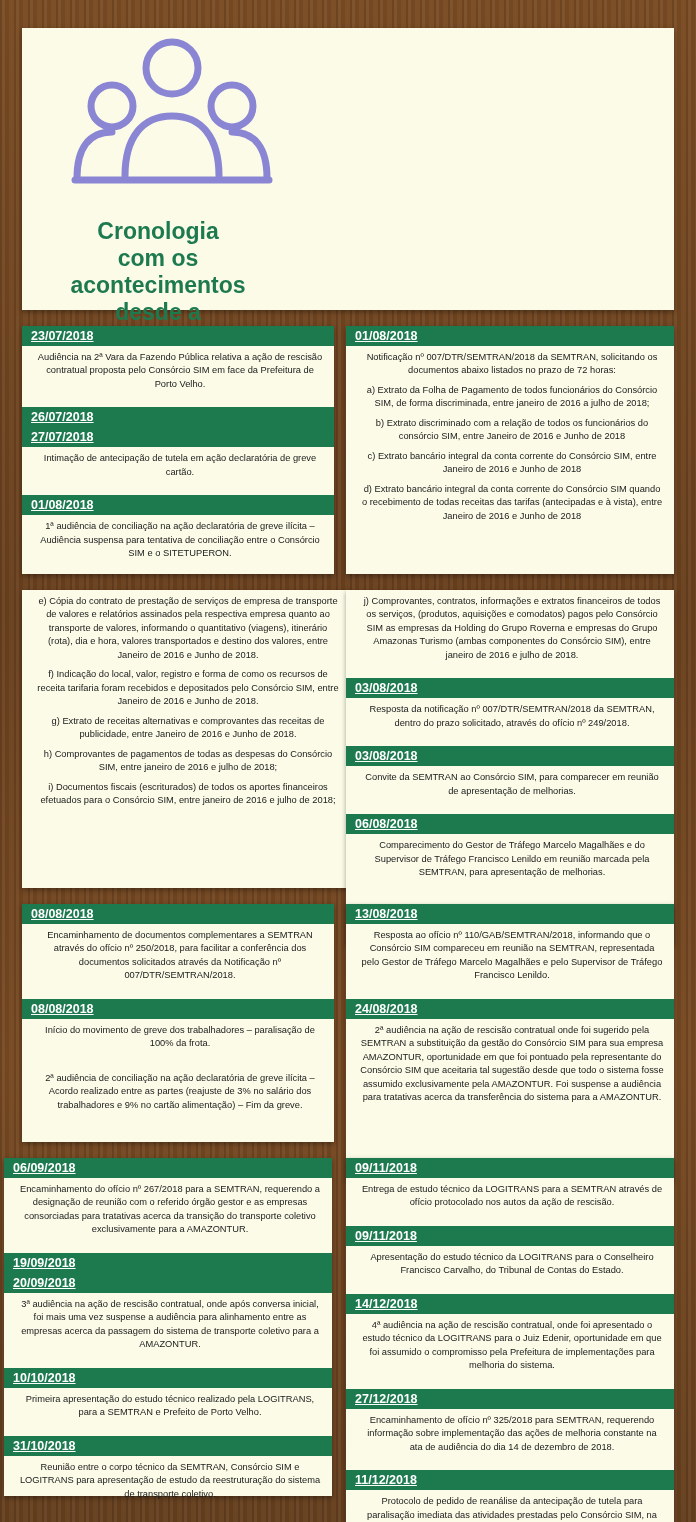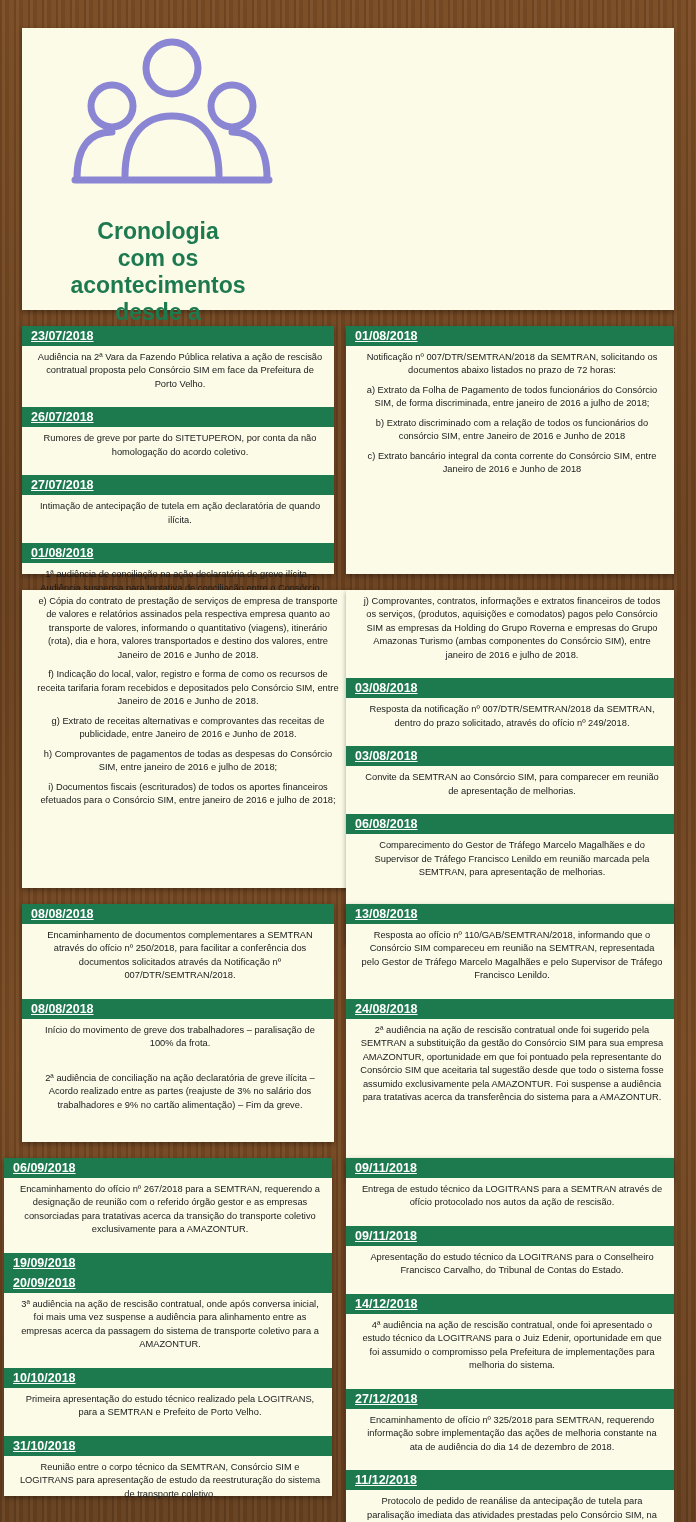--- a/index.html
+++ b/index.html
@@ -120,42 +120,40 @@
     </div>
   </div>
 
   <div class="panel" style="left:22px; top:326px; width:312px; height:248px;">
     <div>
         <div class="date-bar">23/07/2018</div>
         <div class="entry-text">
           <p>Audiência na 2ª Vara da Fazendo Pública relativa a ação de rescisão contratual proposta pelo Consórcio SIM em face da Prefeitura de Porto Velho.</p>
         </div>
         <div class="date-bar">26/07/2018</div>
-        <div class="entry-text">
-          <p>Rumores de greve por parte do SITETUPERON, por conta da não homologação do acordo coletivo.</p>
-        </div>
         <div class="date-bar">27/07/2018</div>
         <div class="entry-text">
-          <p>Intimação de antecipação de tutela em ação declaratória de quando ilícita.</p>
+          <p>Intimação de antecipação de tutela em ação declaratória de greve cartão.</p>
         </div>
         <div class="date-bar">01/08/2018</div>
         <div class="entry-text">
           <p>1ª audiência de conciliação na ação declaratória de greve ilícita – Audiência suspensa para tentativa de conciliação entre o Consórcio SIM e o SITETUPERON.</p>
         </div>
       </div>
   </div>
 
   <div class="panel" style="left:346px; top:326px; width:328px; height:248px;">
     <div>
         <div class="date-bar">01/08/2018</div>
         <div class="entry-text">
           <p>Notificação nº 007/DTR/SEMTRAN/2018 da SEMTRAN, solicitando os documentos abaixo listados no prazo de 72 horas:</p>
           <p>a) Extrato da Folha de Pagamento de todos funcionários do Consórcio SIM, de forma discriminada, entre janeiro de 2016 a julho de 2018;</p>
           <p>b) Extrato discriminado com a relação de todos os funcionários do consórcio SIM, entre Janeiro de 2016 e Junho de 2018</p>
           <p>c) Extrato bancário integral da conta corrente do Consórcio SIM, entre Janeiro de 2016 e Junho de 2018</p>
+          <p>d) Extrato bancário integral da conta corrente do Consórcio SIM quando o recebimento de todas receitas das tarifas (antecipadas e à vista), entre Janeiro de 2016 e Junho de 2018</p>
         </div>
       </div>
   </div>
 
   <div class="panel" style="left:22px; top:590px; width:328px; height:298px;">
     <div>
         <div class="entry-text">
           <p>e) Cópia do contrato de prestação de serviços de empresa de transporte de valores e relatórios assinados pela respectiva empresa quanto ao transporte de valores, informando o quantitativo (viagens), itinerário (rota), dia e hora, valores transportados e destino dos valores, entre Janeiro de 2016 e Junho de 2018.</p>
           <p>f) Indicação do local, valor, registro e forma de como os recursos de receita tarifaria foram recebidos e depositados pelo Consórcio SIM, entre Janeiro de 2016 e Junho de 2018.</p>
           <p>g) Extrato de receitas alternativas e comprovantes das receitas de publicidade, entre Janeiro de 2016 e Junho de 2018.</p>

